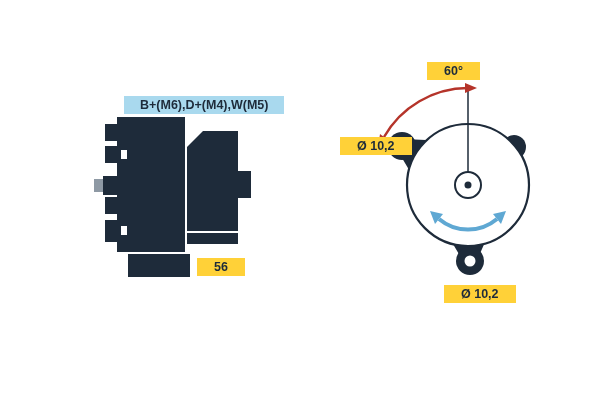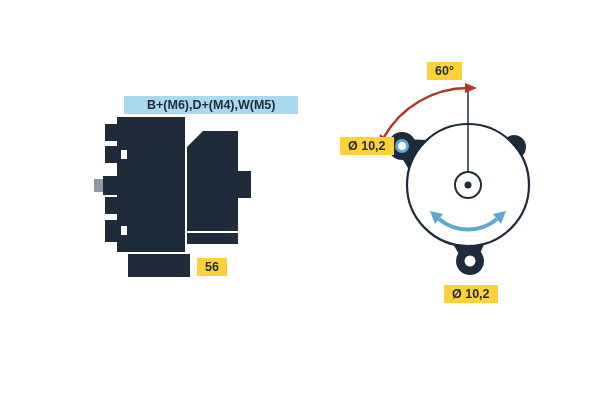--- a/index.html
+++ b/index.html
@@ -1,24 +1,24 @@
 <!DOCTYPE html>
 <html style="--background: #ffffff; --ink: #1e2b3a; --label_blue: #a9d9ee; --label_yellow: #ffd138; --arrow_red: #b5342a; --arrow_blue: #5fa8d3; --stud_gray: #8e99a4;"><head>
 <meta charset="utf-8">
 <style>
   * { margin:0; padding:0; box-sizing:border-box; }
   html,body { width:600px; height:400px; background:#fff; font-family:"Liberation Sans", sans-serif; }
   .canvas { position:relative; width:600px; height:400px; background:var(--background,#ffffff); overflow:hidden; }
   .canvas > svg { position:absolute; left:0; top:0; }
   .tag {
     position:absolute; font-size:12.5px; font-weight:bold;
-    color:var(--ink,#1e2b3a); line-height:16px; padding:1px 23px; white-space:nowrap;
+    color:var(--ink,#1e2b3a); line-height:16px; padding:1px 16px; white-space:nowrap;
   }
   .tag-blue   { background:var(--label_blue,#a9d9ee); }
-  .tag-yellow { background:var(--label_yellow,#ffd138); padding:1px 8px; }
+  .tag-yellow { background:var(--label_yellow,#ffd138); padding:1px 17px; }
   .fill-ink   { fill:var(--ink,#1e2b3a); }
   .fill-white { fill:#ffffff; }
   .fill-gray  { fill:var(--stud_gray,#8e99a4); }
   .fill-red   { fill:var(--arrow_red,#b5342a); }
   .fill-blue  { fill:var(--arrow_blue,#5fa8d3); }
   .stroke-ink  { stroke:var(--ink,#1e2b3a); }
   .stroke-red  { stroke:var(--arrow_red,#b5342a); }
   .stroke-blue { stroke:var(--arrow_blue,#5fa8d3); }
   .flange-edge { stroke:var(--ink,#1e2b3a); stroke-width:14; stroke-linejoin:round; }
   

